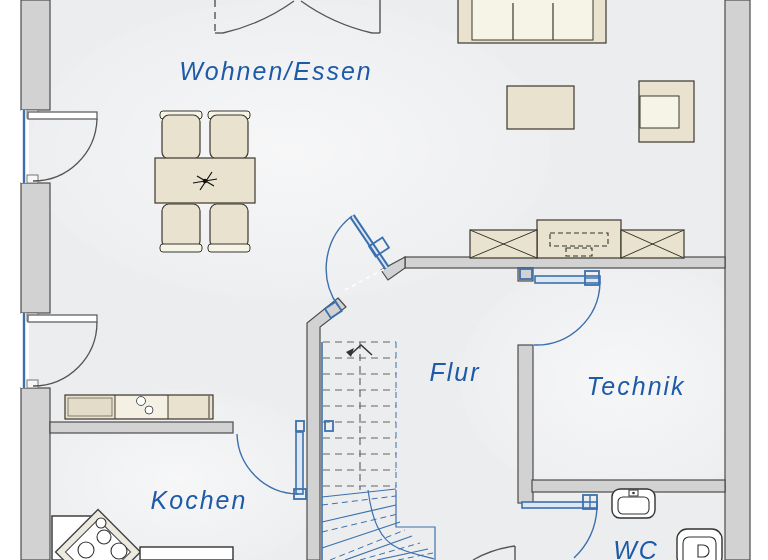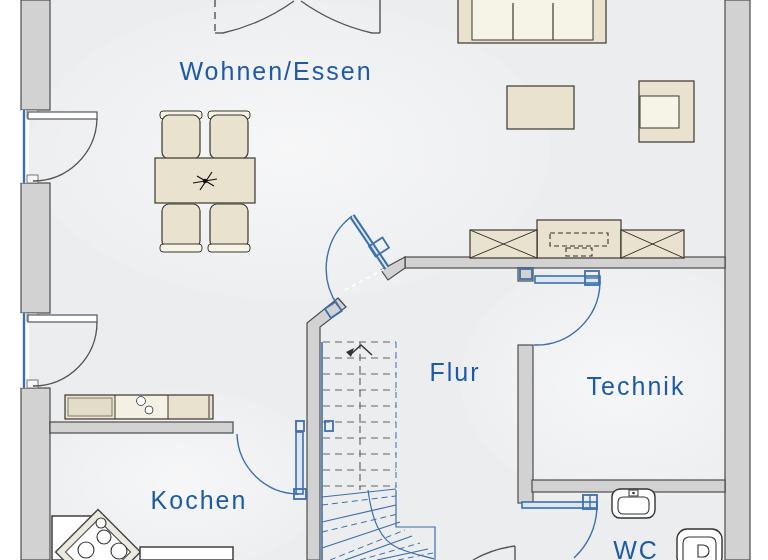--- a/index.html
+++ b/index.html
@@ -2,21 +2,21 @@
 <html style="--wall-fill: #d2d2d2; --wall-stroke: #4c4c4c; --floor: #ecedef; --furn-fill: #e9e2cf; --furn-light: #f6f3e7; --furn-stroke: #3b382e; --fixture-stroke: #333333; --door-blue: #3c70ad; --label-blue: #1d5aa8; --door-gray: #555555;"><head>
 <meta charset="utf-8">
 <style>
   :root{
     --wall-fill:#d2d2d2; --wall-stroke:#4c4c4c; --floor:#ecedef;
     --furn-fill:#e9e2cf; --furn-light:#f6f3e7; --furn-stroke:#3b382e;
     --fixture-stroke:#333333; --door-blue:#3c70ad; --label-blue:#1d5aa8; --door-gray:#555555;
   }
   html,body{margin:0;padding:0;background:#ffffff;}
   .plan{width:768px;height:560px;position:relative;background:#ffffff;overflow:hidden;
-        font-family:"Liberation Sans", sans-serif;}
+        font-family:"Liberation Sans", sans-serif;font-style:italic;}
   svg{display:block;}
   .wall{fill:var(--wall-fill);stroke:var(--wall-stroke);stroke-width:1.2;}
   .jamb{fill:#f7f7f7;stroke:#777;stroke-width:1;}
   .gdoor{fill:none;stroke:var(--door-gray);stroke-width:1.3;}
   .gleaf{fill:#ffffff;stroke:var(--door-gray);stroke-width:1.2;}
   .bdoor{fill:none;stroke:var(--door-blue);stroke-width:1.4;}
   .bleaf{fill:#dde7f2;stroke:var(--door-blue);stroke-width:1.6;}
   .bmark{fill:none;stroke:var(--door-blue);stroke-width:1.8;}
   .furn{fill:var(--furn-fill);stroke:var(--furn-stroke);stroke-width:1.2;}
   .furnlight{fill:var(--furn-light);stroke:var(--furn-stroke);stroke-width:1;}

